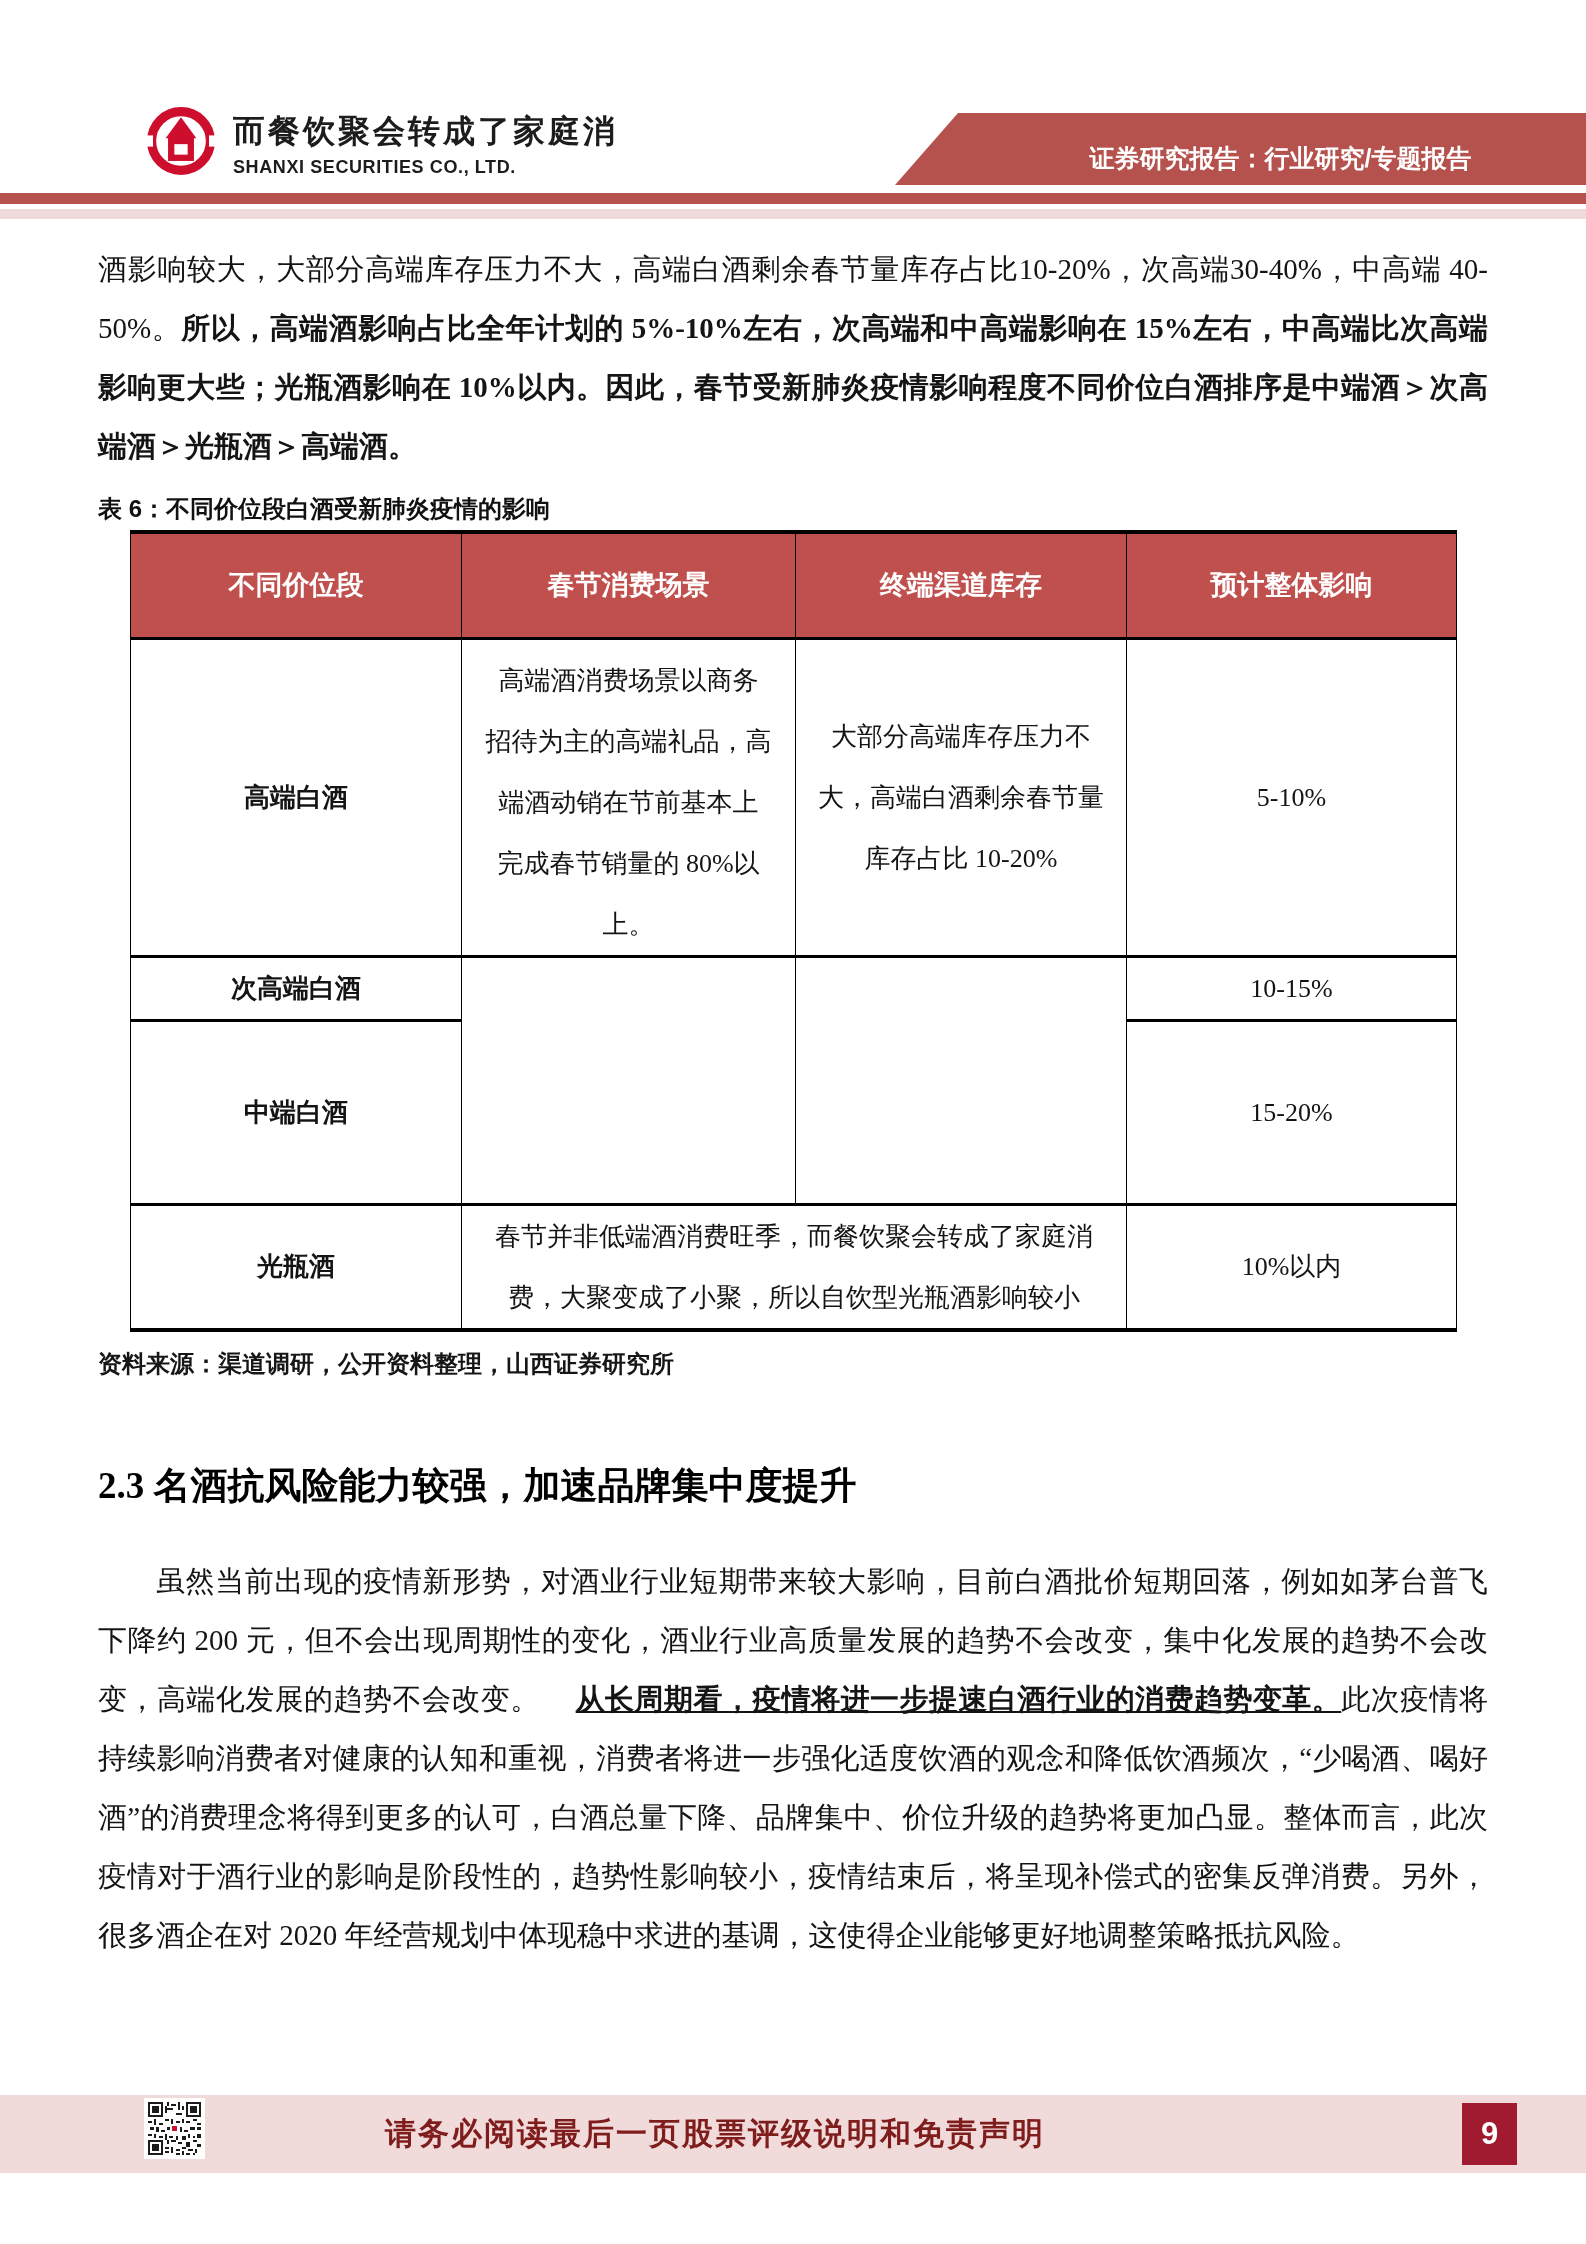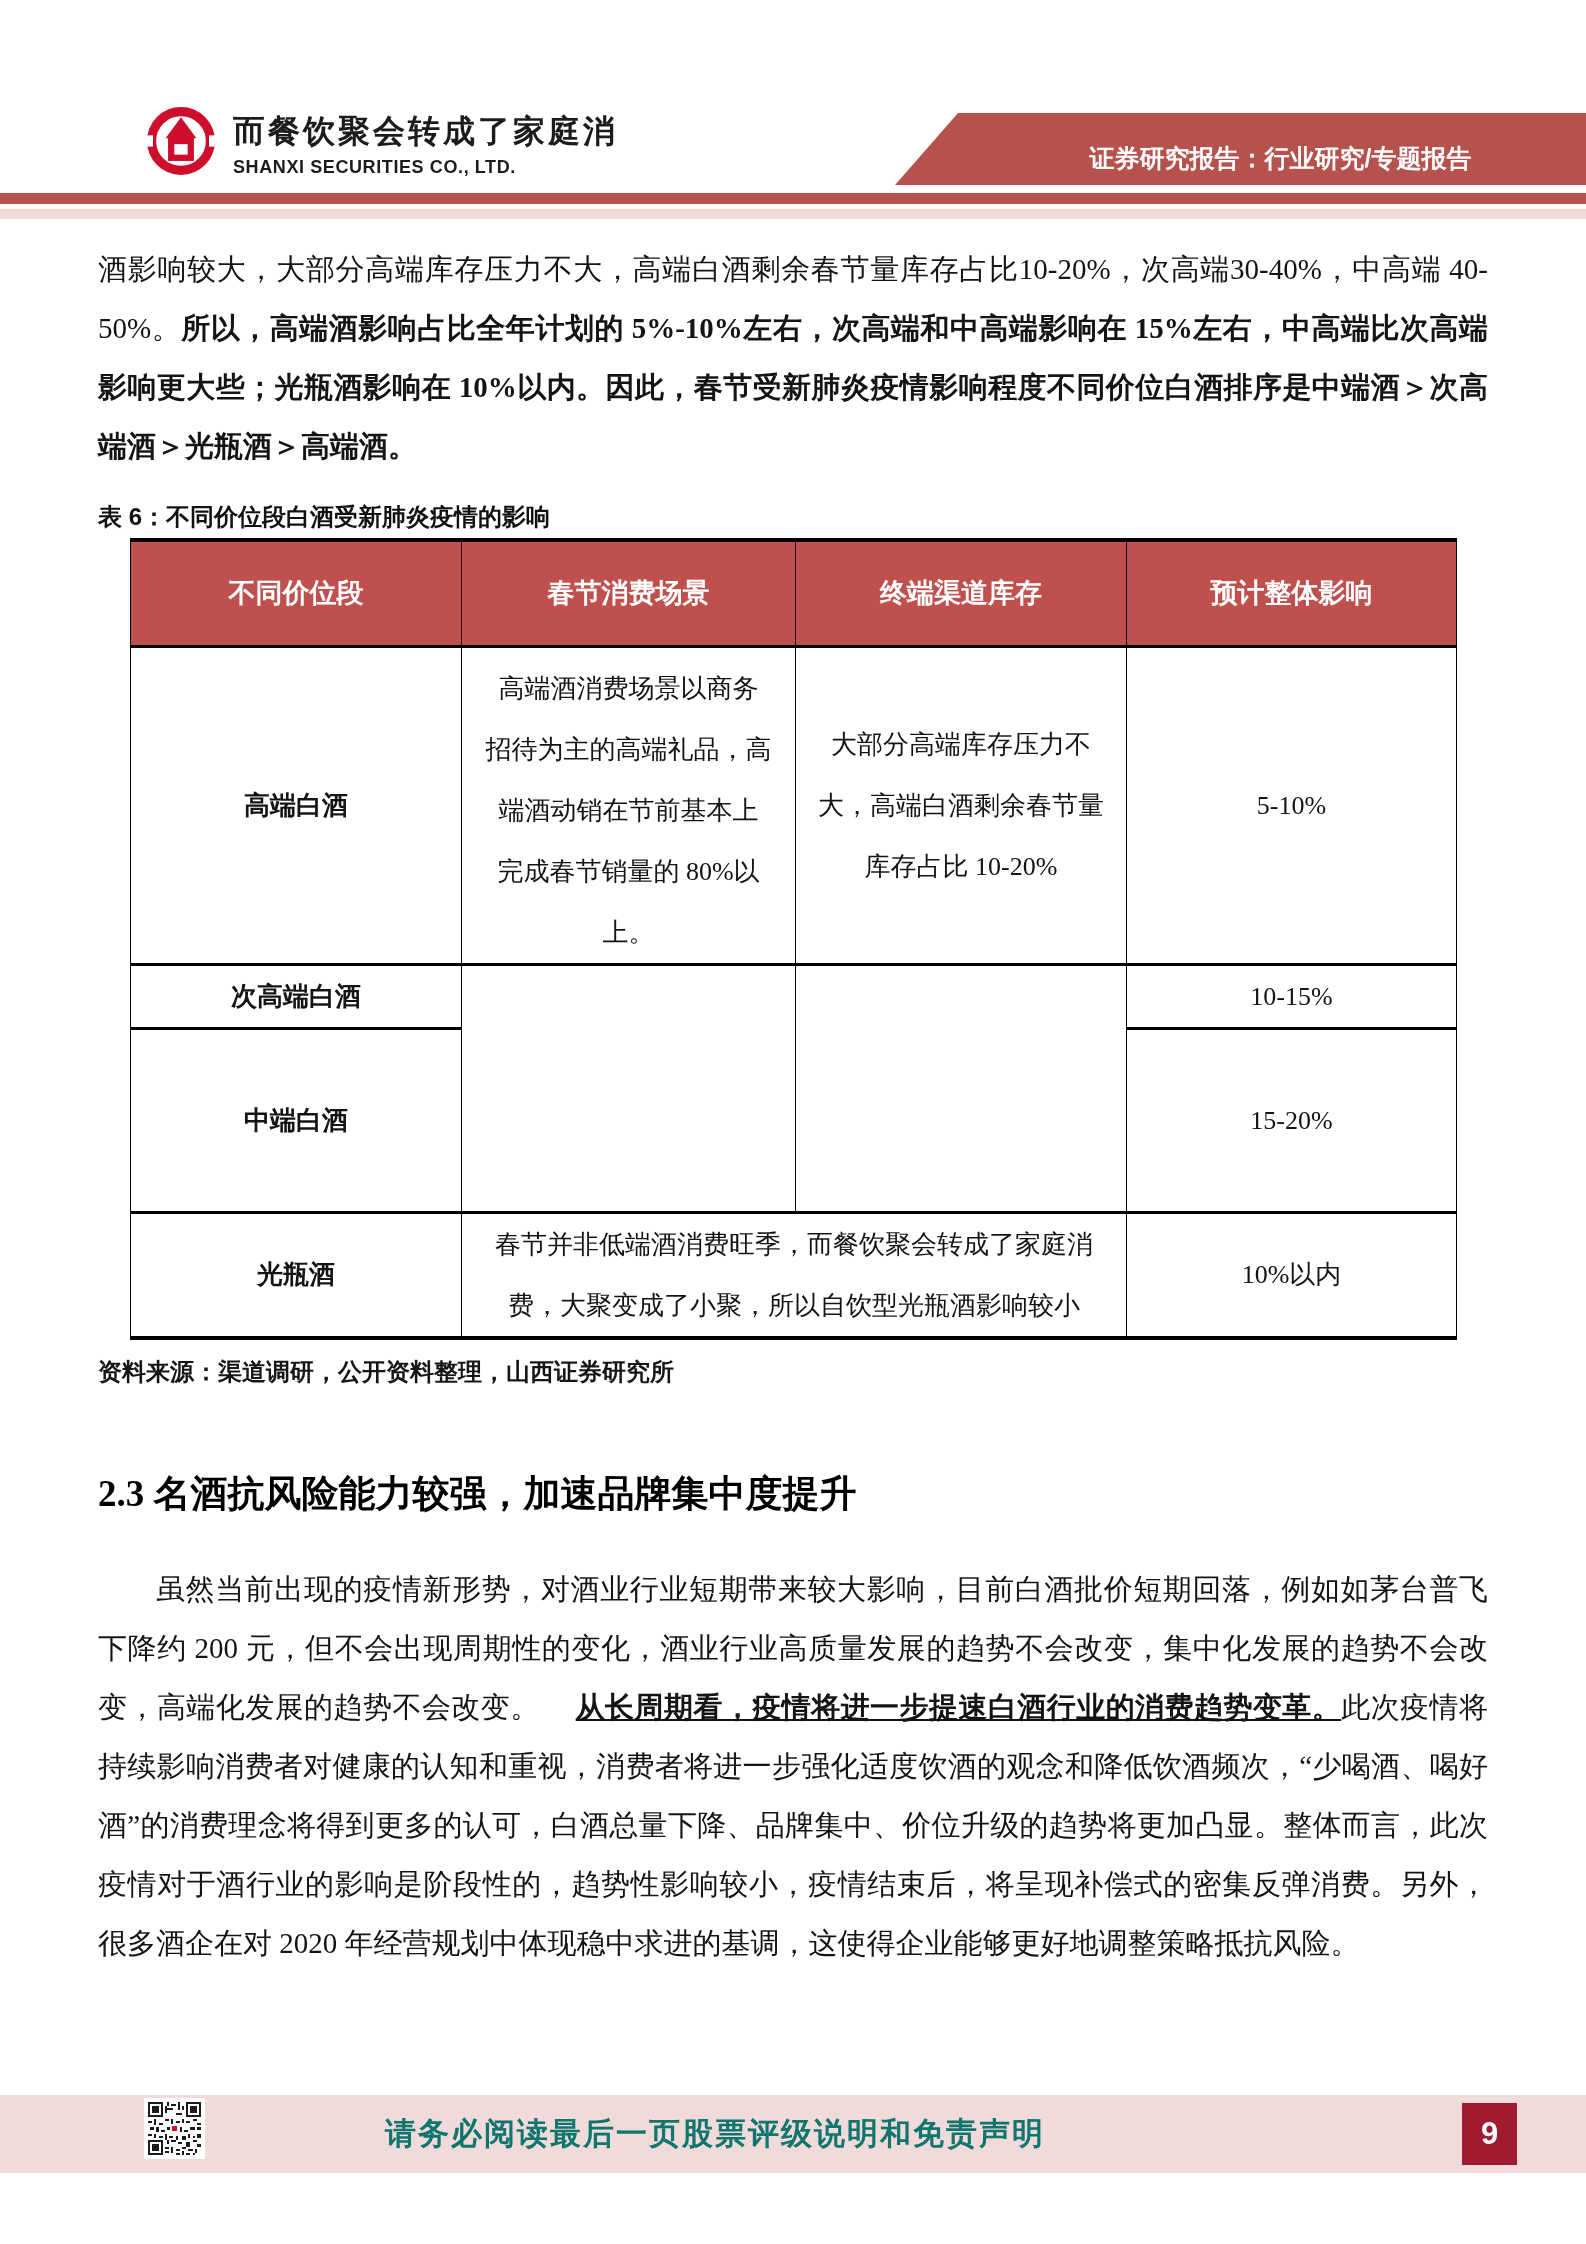--- a/index.html
+++ b/index.html
@@ -32,21 +32,21 @@
   .pinkbar { position:absolute; left:0; top:209px; width:100%; height:10px; background:#F1DBDA; }
 
   
   .content { padding:0 98px; }
   .para { font-size:29px; line-height:59px; text-align:justify; color:#141414; }
   .para1 { margin-top:21px; }
   .para b { font-weight:bold; }
   .bold-underline { font-weight:bold; text-decoration:underline;margin-left:36px; }
 
   .table-caption {
-    margin-top:24px;
+    margin-top:16px;
     font-family:"Liberation Sans","DejaVu Sans",sans-serif;
     font-size:24px; font-weight:bold; color:#111; line-height:34px;
   }
   .tbl-wrap { margin-top:4px; margin-left:32px; }
   table.impact {
     border-collapse:collapse; table-layout:fixed; width:1326px;
     font-size:26px; color:#141414;
   }
   table.impact th {
     background:#C0504D; color:#ffffff;
@@ -76,21 +76,21 @@
   }
   .para2 { margin-top:40px; text-indent:2em; }
 
   
   .footer { position:absolute; left:0; top:2095px; width:100%; height:78px; background:#F1DBDA; }
   .qr-box { position:absolute; left:144px; top:3px; width:61px; height:61px; background:#ffffff; padding:4px; }
   .qr-box svg { width:100%; height:100%; display:block; }
   .disclaimer {
     position:absolute; left:385px; top:0; height:86px; line-height:78px;
     font-family:"Liberation Sans","DejaVu Sans",sans-serif;
-    font-size:31px; font-weight:bold; color:#0f766e; letter-spacing:2px;
+    font-size:31px; font-weight:bold; color:#7f1d1d; letter-spacing:2px;
   }
   .pagenum-box {
     position:absolute; left:1462px; top:8px; width:55px; height:62px;
     background:#A01A30; color:#ffffff;
     font-family:"Liberation Sans","DejaVu Sans",sans-serif;
     font-size:31px; font-weight:bold;
     display:flex; align-items:center; justify-content:center;
   }
 </style>
 </head>

